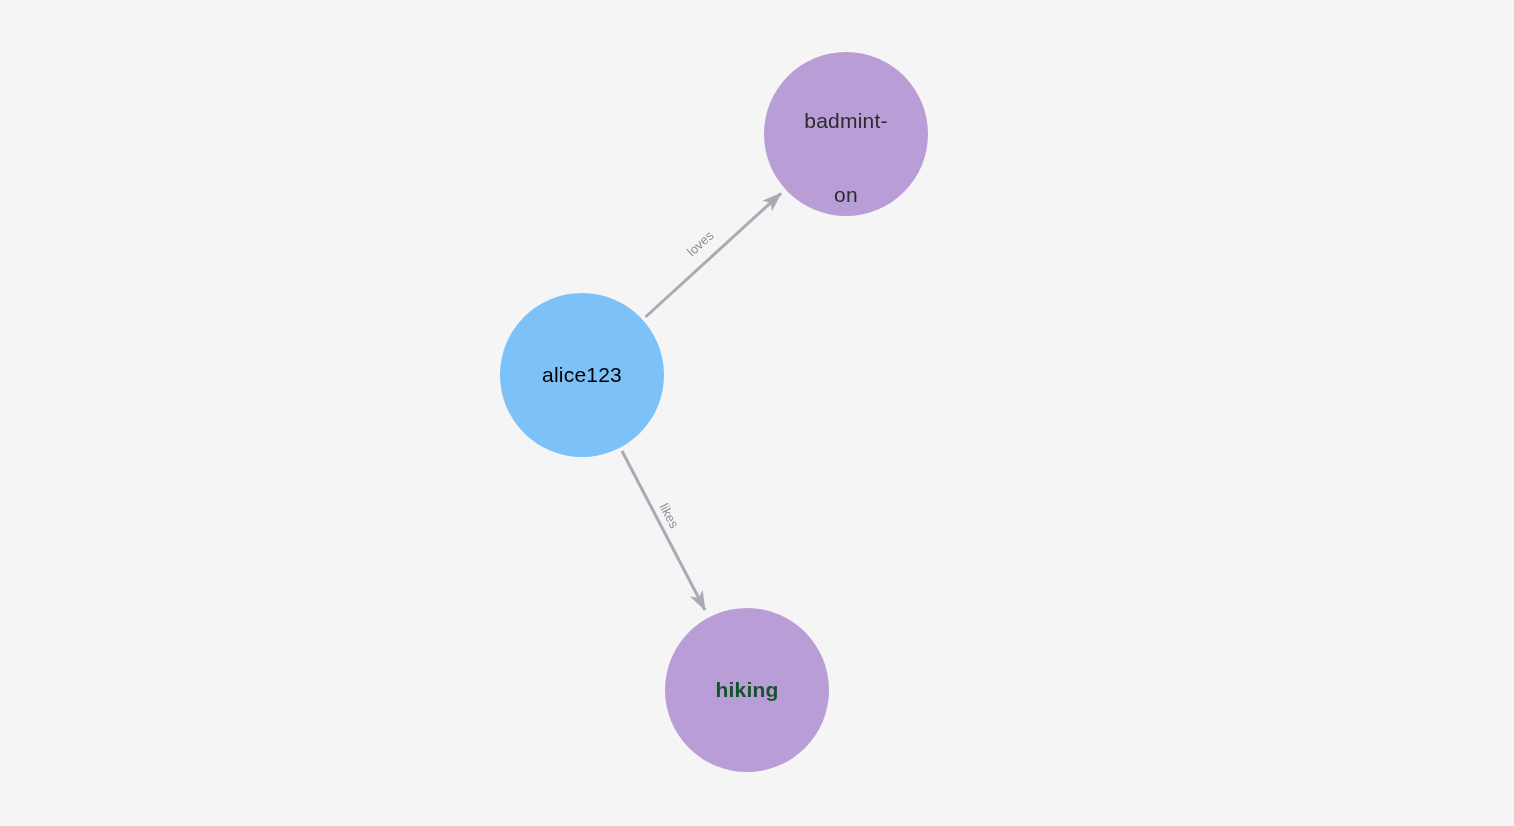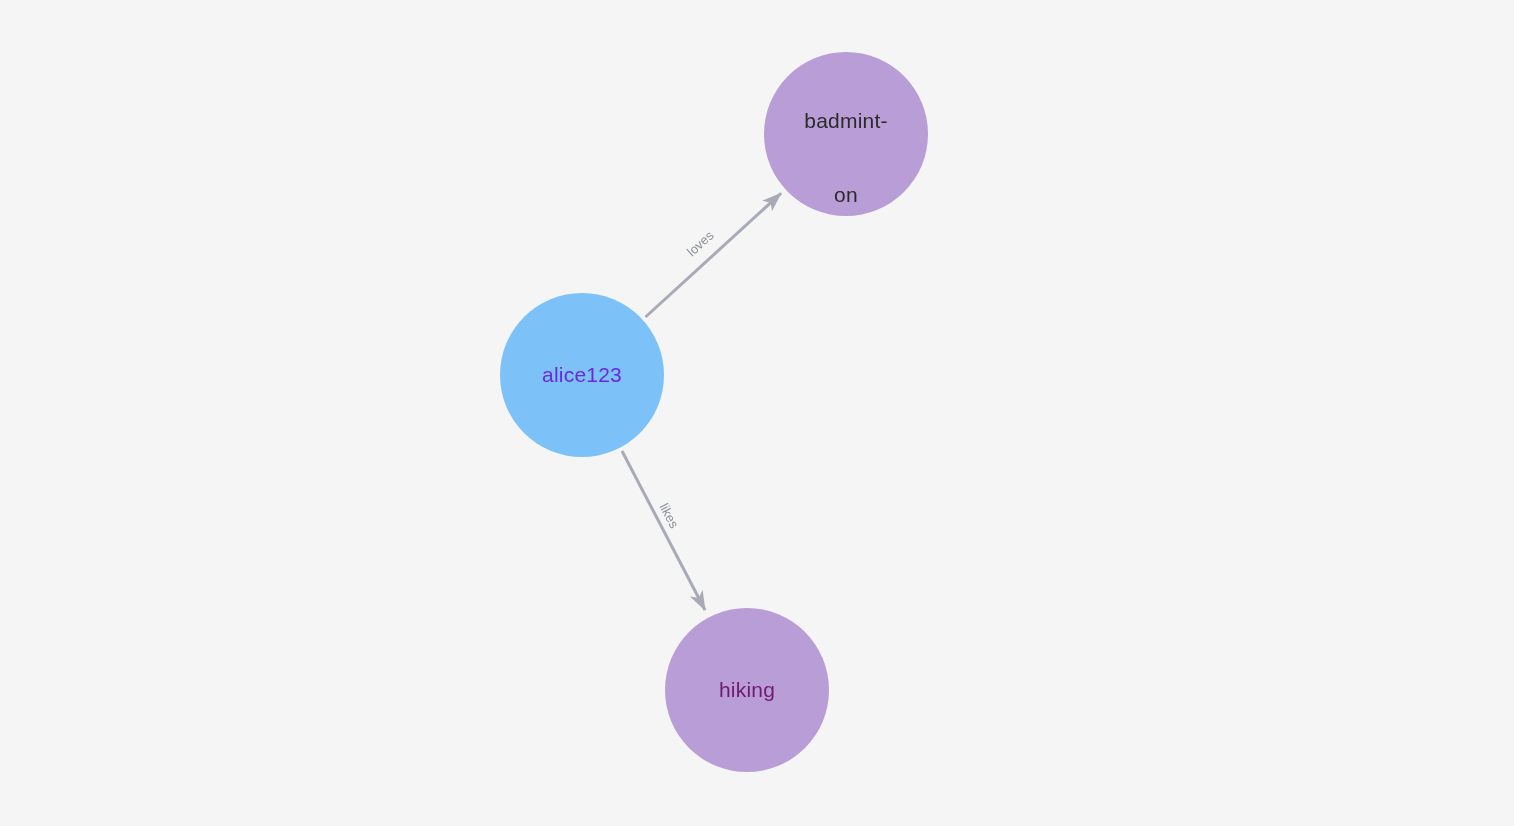--- a/index.html
+++ b/index.html
@@ -68,34 +68,34 @@
       <line class="edge-line" x1="645.5" y1="317" x2="781" y2="193.3" marker-end="url(#arrowhead)" stroke="#a8abb5"></line>
       <text class="edge-label" transform="translate(708,252) rotate(-42.4)" y="-7" fill="#8d9199">loves</text>
     </g>
 
     <g>
       <line class="edge-line" x1="622" y1="451" x2="705" y2="610" marker-end="url(#arrowhead)" stroke="#a8abb5"></line>
       <text class="edge-label" transform="translate(659,521) rotate(62.4)" y="-7" fill="#8d9199">likes</text>
     </g>
   </svg>
 
-  <div class="node node-alice" style="background-color: rgb(124, 193, 248); color: #6d28d9;">
+  <div class="node node-alice" style="background-color: rgb(124, 193, 248); color: #000000;">
     <div class="node-label">
       <span>alice123</span>
       <span></span>
     </div>
   </div>
 
   <div class="node node-badminton" style="background-color: rgb(185, 157, 214); color: rgb(43, 43, 43);">
     <div class="node-label">
       <span>badmint-</span>
       <span>on</span>
     </div>
   </div>
 
-  <div class="node node-hiking" style="background-color: rgb(185, 157, 214); color: #701a75;">
+  <div class="node node-hiking" style="background-color: rgb(185, 157, 214); color: #14532d; font-weight: bold;">
     <div class="node-label">
       <span>hiking</span>
       <span></span>
     </div>
   </div>
 
 </div>
 
 </body></html>

